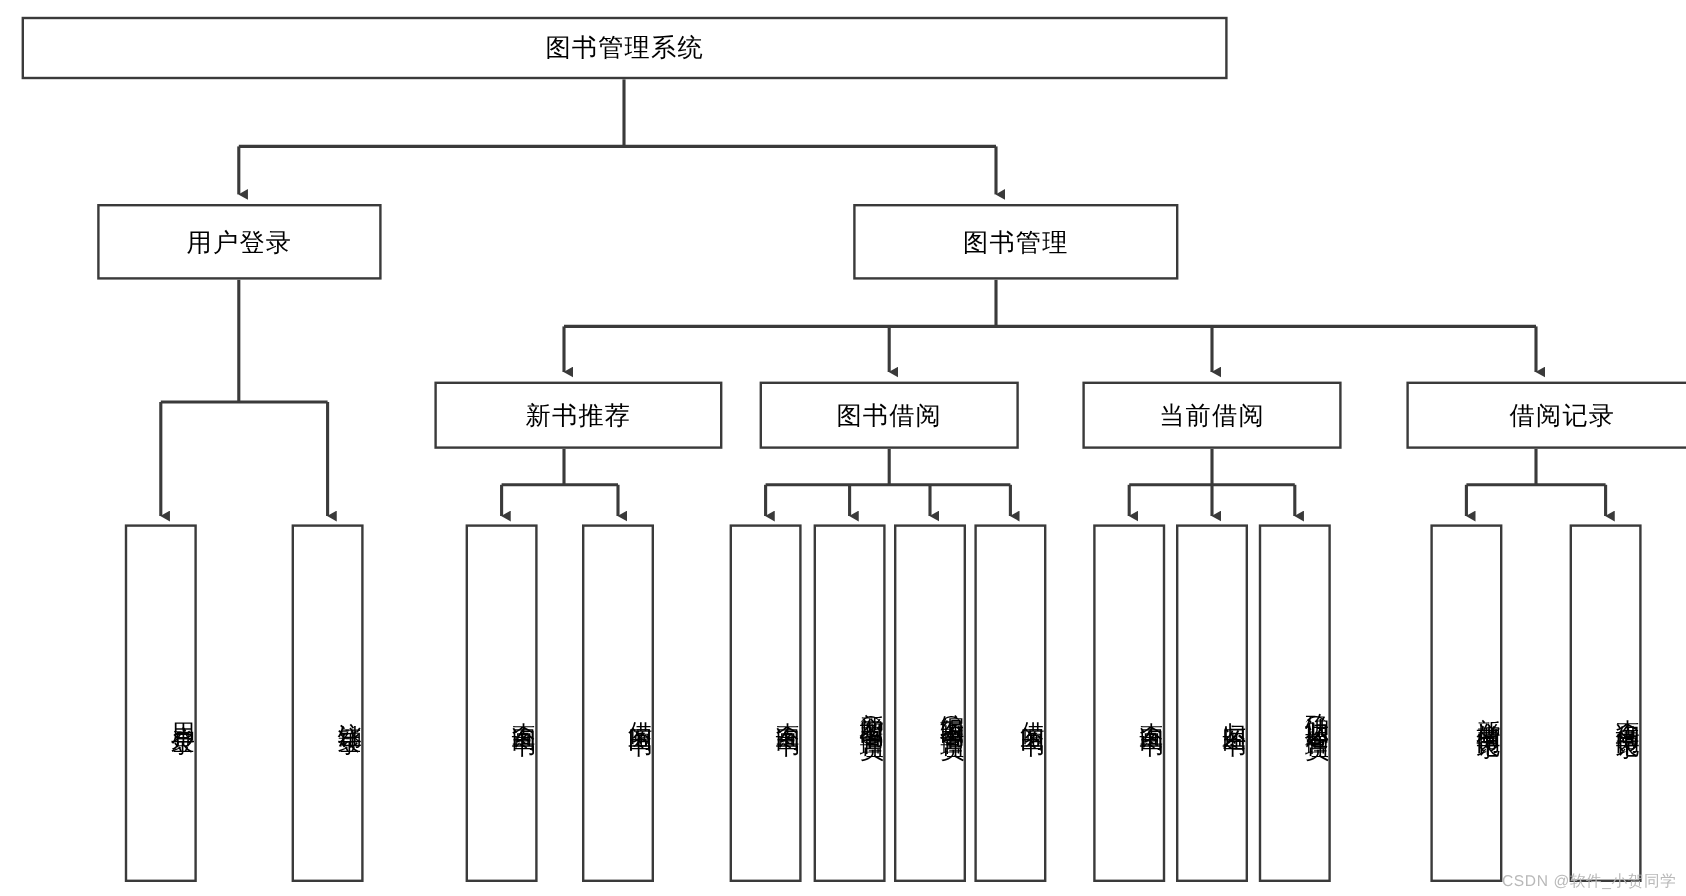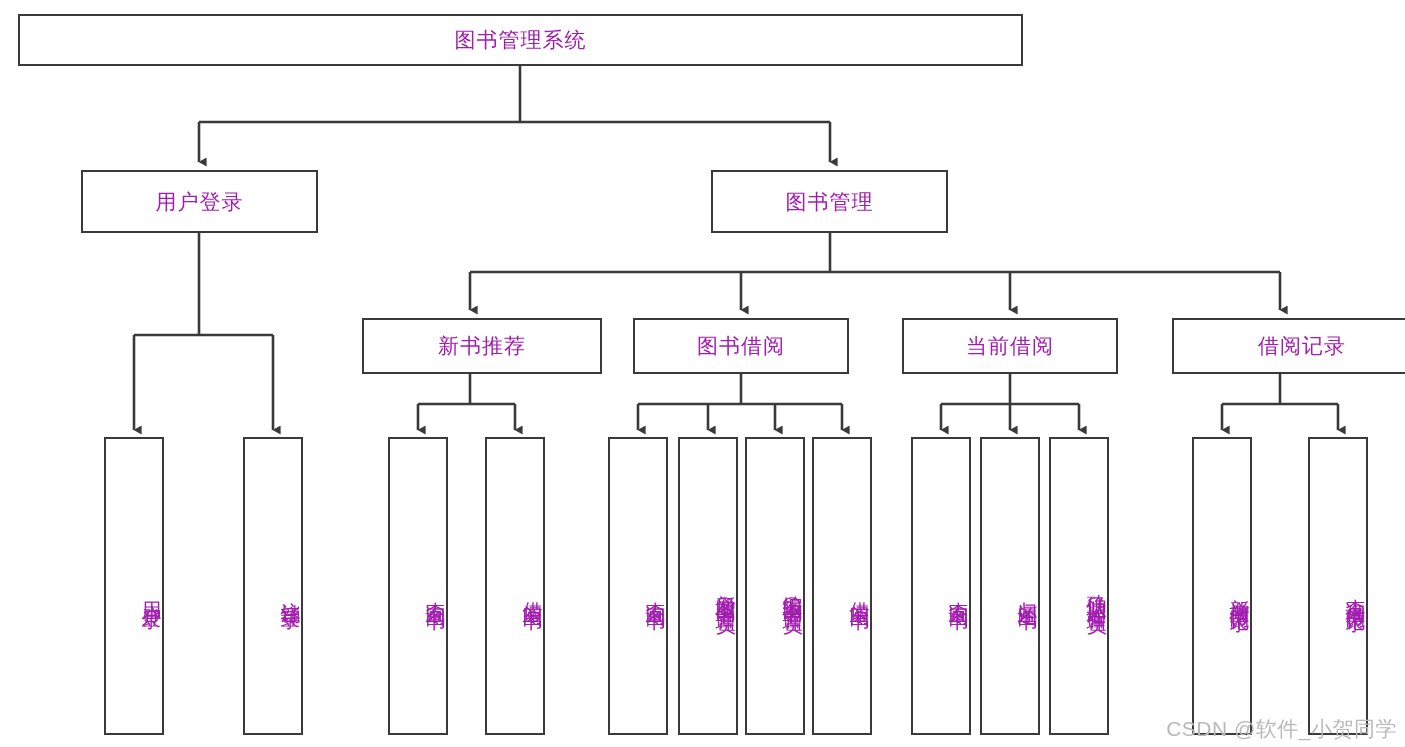--- a/index.html
+++ b/index.html
@@ -24,21 +24,21 @@
     pointer-events: none;
   }
   .node {
     position: absolute;
     box-sizing: border-box;
     border: 2px solid #3a3a3a;
     background: #ffffff;
     display: flex;
     align-items: center;
     justify-content: center;
-    color: #a21caf;
+    color: #000000;
   }
   .node.horiz {
     font-size: 21px;
     letter-spacing: 1px;
   }
   .node.vert {
     writing-mode: vertical-rl;
     text-orientation: upright;
     font-size: 20px;
     letter-spacing: 3px;
@@ -48,21 +48,21 @@
     line-height: 1.0;
   }
   .node.vert > span {
     writing-mode: vertical-rl;
     text-orientation: upright;
   }
   #watermark {
     position: absolute;
     right: 8px;
     bottom: 4px;
-    font-size: 21px;
+    font-size: 13px;
     color: #b9b9b9;
     white-space: nowrap;
     letter-spacing: 0.5px;
   }
 </style>
 </head>
 <body>
 
 <div id="canvas">
 
@@ -120,21 +120,21 @@
     </g>
   </svg>
 
   <div class="node horiz" style="left:18px; top:14px; width:1005px; height:52px;">
     <span>图书管理系统</span>
   </div>
 
   <div class="node horiz" style="left:81px; top:170px; width:237px; height:63px;">
     <span>用户登录</span>
   </div>
-  <div class="node horiz" style="left:711px; top:170px; width:237px; height:63px;">
+  <div class="node horiz" style="left:711px; top:170px; width:271px; height:63px;">
     <span>图书管理</span>
   </div>
 
   <div class="node horiz" style="left:362px; top:318px; width:240px; height:56px;">
     <span>新书推荐</span>
   </div>
   <div class="node horiz" style="left:902px; top:318px; width:216px; height:56px;">
     <span>当前借阅</span>
   </div>
   <div class="node horiz" style="left:633px; top:318px; width:216px; height:56px;">

